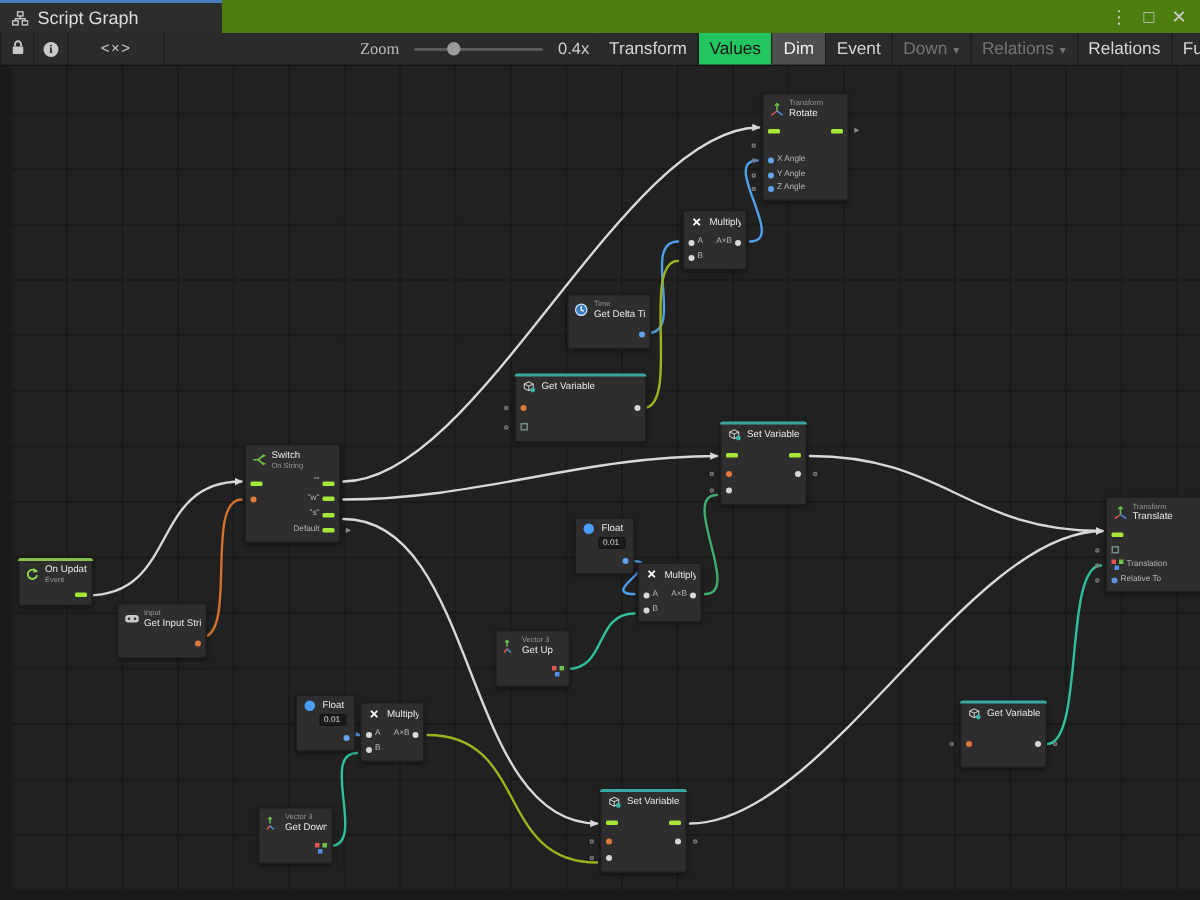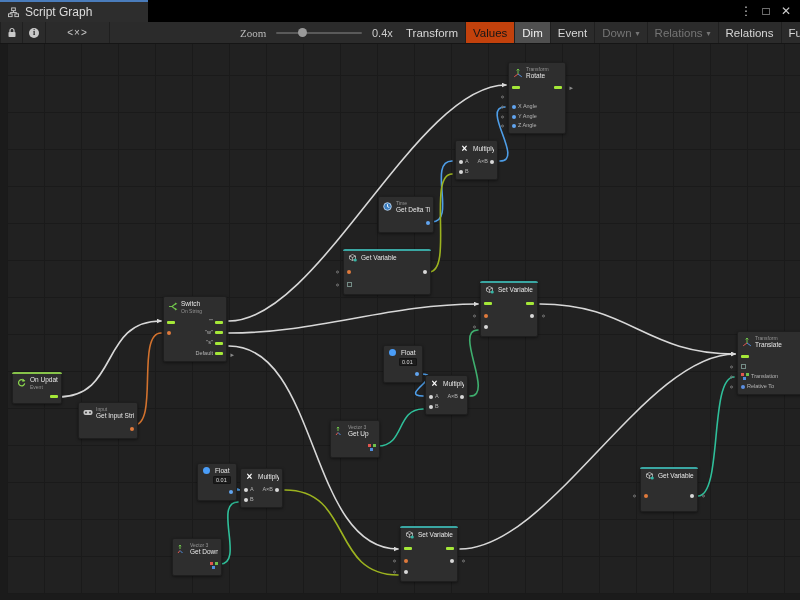--- a/index.html
+++ b/index.html
@@ -1,40 +1,40 @@
 <!DOCTYPE html>
 <html><head>
 <meta charset="utf-8">
 <style>
   html,body{margin:0;padding:0;background:#111;}
   *{box-sizing:border-box;}
   #app{position:relative;width:800px;height:600px;background:#191919;overflow:hidden;
        font-family:"Liberation Sans",sans-serif;-webkit-font-smoothing:antialiased;}
 
   
-  #titlebar{position:absolute;left:0;top:0;width:800px;height:30px;background:#000000;border-bottom:1px solid #0f0f0f;}
+  #titlebar{position:absolute;left:0;top:0;width:800px;height:30px;background:#4d7c0f;border-bottom:1px solid #0f0f0f;}
   #tab{position:absolute;left:0;top:0;width:148px;height:22px;background:#2d2d2d;
        border-top:2px solid #4a7cbb;display:flex;align-items:center;gap:6px;padding:0 8px;color:#dddddd;font-size:12px;}
   #wincontrols{position:absolute;right:4px;top:0;height:22px;display:flex;align-items:center;color:#cccccc;}
   #wincontrols span{width:20px;text-align:center;font-size:12px;cursor:default;}
 
   
   #toolbar{position:absolute;left:0;top:22px;width:800px;height:22px;background:#2b2b2b;border-bottom:1px solid #151515;overflow:hidden;white-space:nowrap;}
   .tbtn{position:absolute;top:0;bottom:0;border-right:1px solid #1f1f1f;display:flex;align-items:center;justify-content:center;color:#c9c9c9;background:#2b2b2b;}
   #btn-lock{left:0;width:23px;border-left:1px solid #1f1f1f;}
   #btn-info{left:23px;width:23px;}
   #btn-code{left:46px;width:64px;font-size:10px;letter-spacing:1px;}
   #graphref{position:absolute;left:128px;top:0;height:22px;display:flex;align-items:center;gap:5px;color:#cccccc;font-size:11px;}
   #zoomlabel{position:absolute;left:240px;top:0;height:22px;display:flex;align-items:center;color:#bbbbbb;font-size:11px;font-family:Liberation Serif, serif;}
   #ztrack{position:absolute;left:276px;top:10px;width:86px;height:2px;background:#5a5a5a;border-radius:1px;}
   #zthumb{position:absolute;top:-4px;width:9px;height:9px;border-radius:50%;background:#9a9a9a;}
   #zoomvalue{position:absolute;left:372px;top:0;height:22px;display:flex;align-items:center;color:#cccccc;font-size:11px;}
   #toolbar-right{position:absolute;left:399px;top:0;height:22px;display:flex;}
   .rbtn{height:22px;display:flex;align-items:center;gap:4px;padding:0 7px;font-size:11.5px;border-right:1px solid #1f1f1f;background:#2b2b2b;color:#d6d6d6;}
-  .rbtn.active{background:#c2410c;color:#151515;}
+  .rbtn.active{background:#22c55e;color:#151515;}
   .rbtn.highlight{background:#4f4f4f;color:#eeeeee;}
   .rbtn.disabled{color:#757575;}
   .dd{font-size:8px;}
   .info-circle{width:10px;height:10px;border-radius:50%;background:#c9c9c9;color:#222;font-size:8px;font-weight:bold;
                display:flex;align-items:center;justify-content:center;font-family:"Liberation Serif",serif;}
 
   
   #canvas{position:absolute;left:0;top:44px;width:800px;height:556px;background:#212121;overflow:hidden;
           background-image:linear-gradient(#1a1a1a 1px,transparent 1px),linear-gradient(90deg,#1a1a1a 1px,transparent 1px);
           background-size:37px 37px;background-position:7px 31px;}

